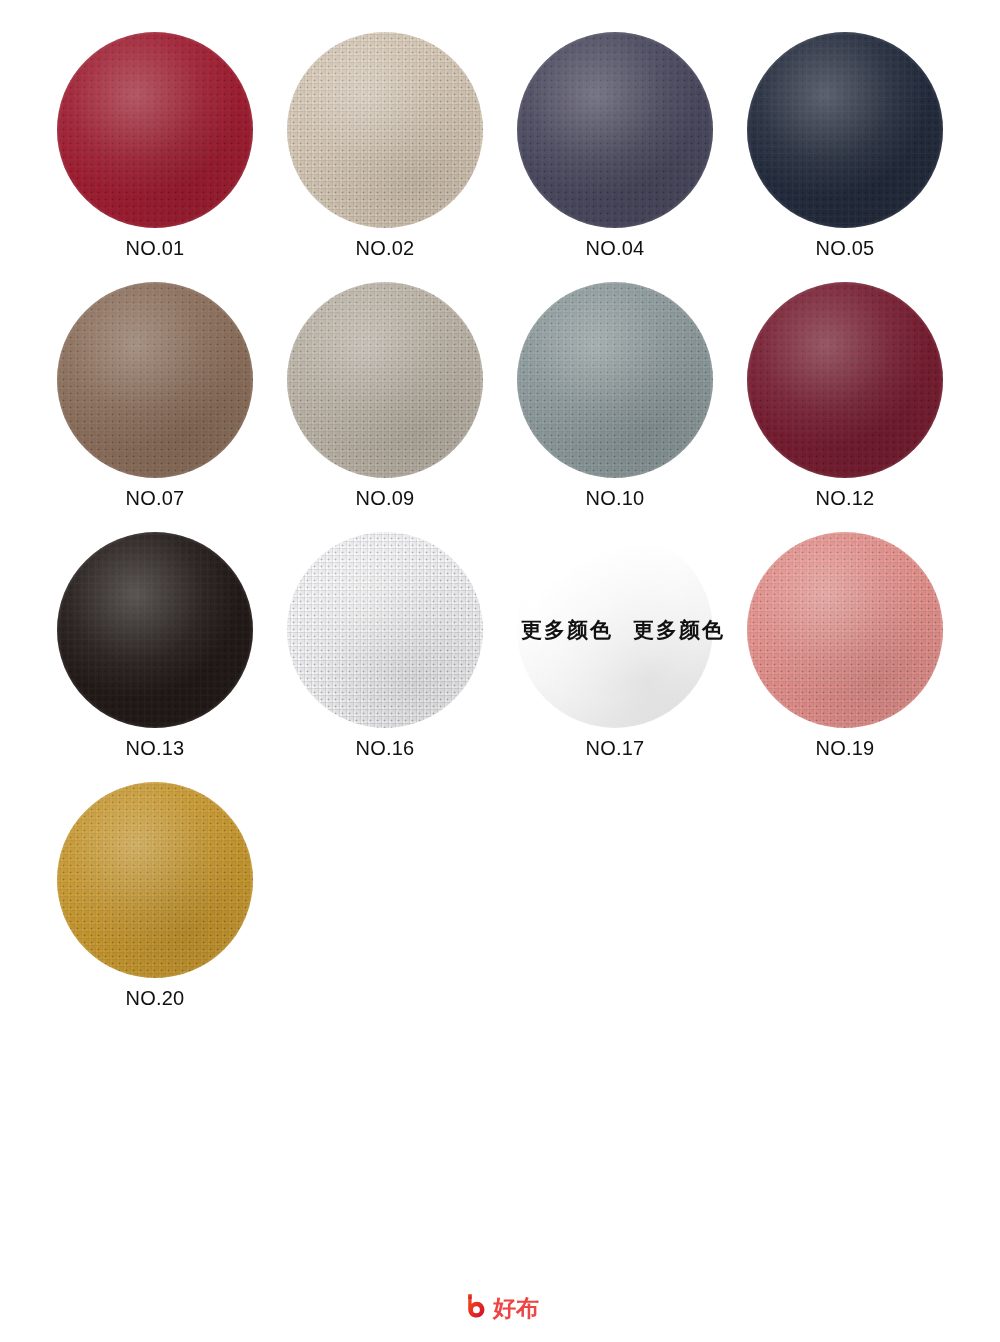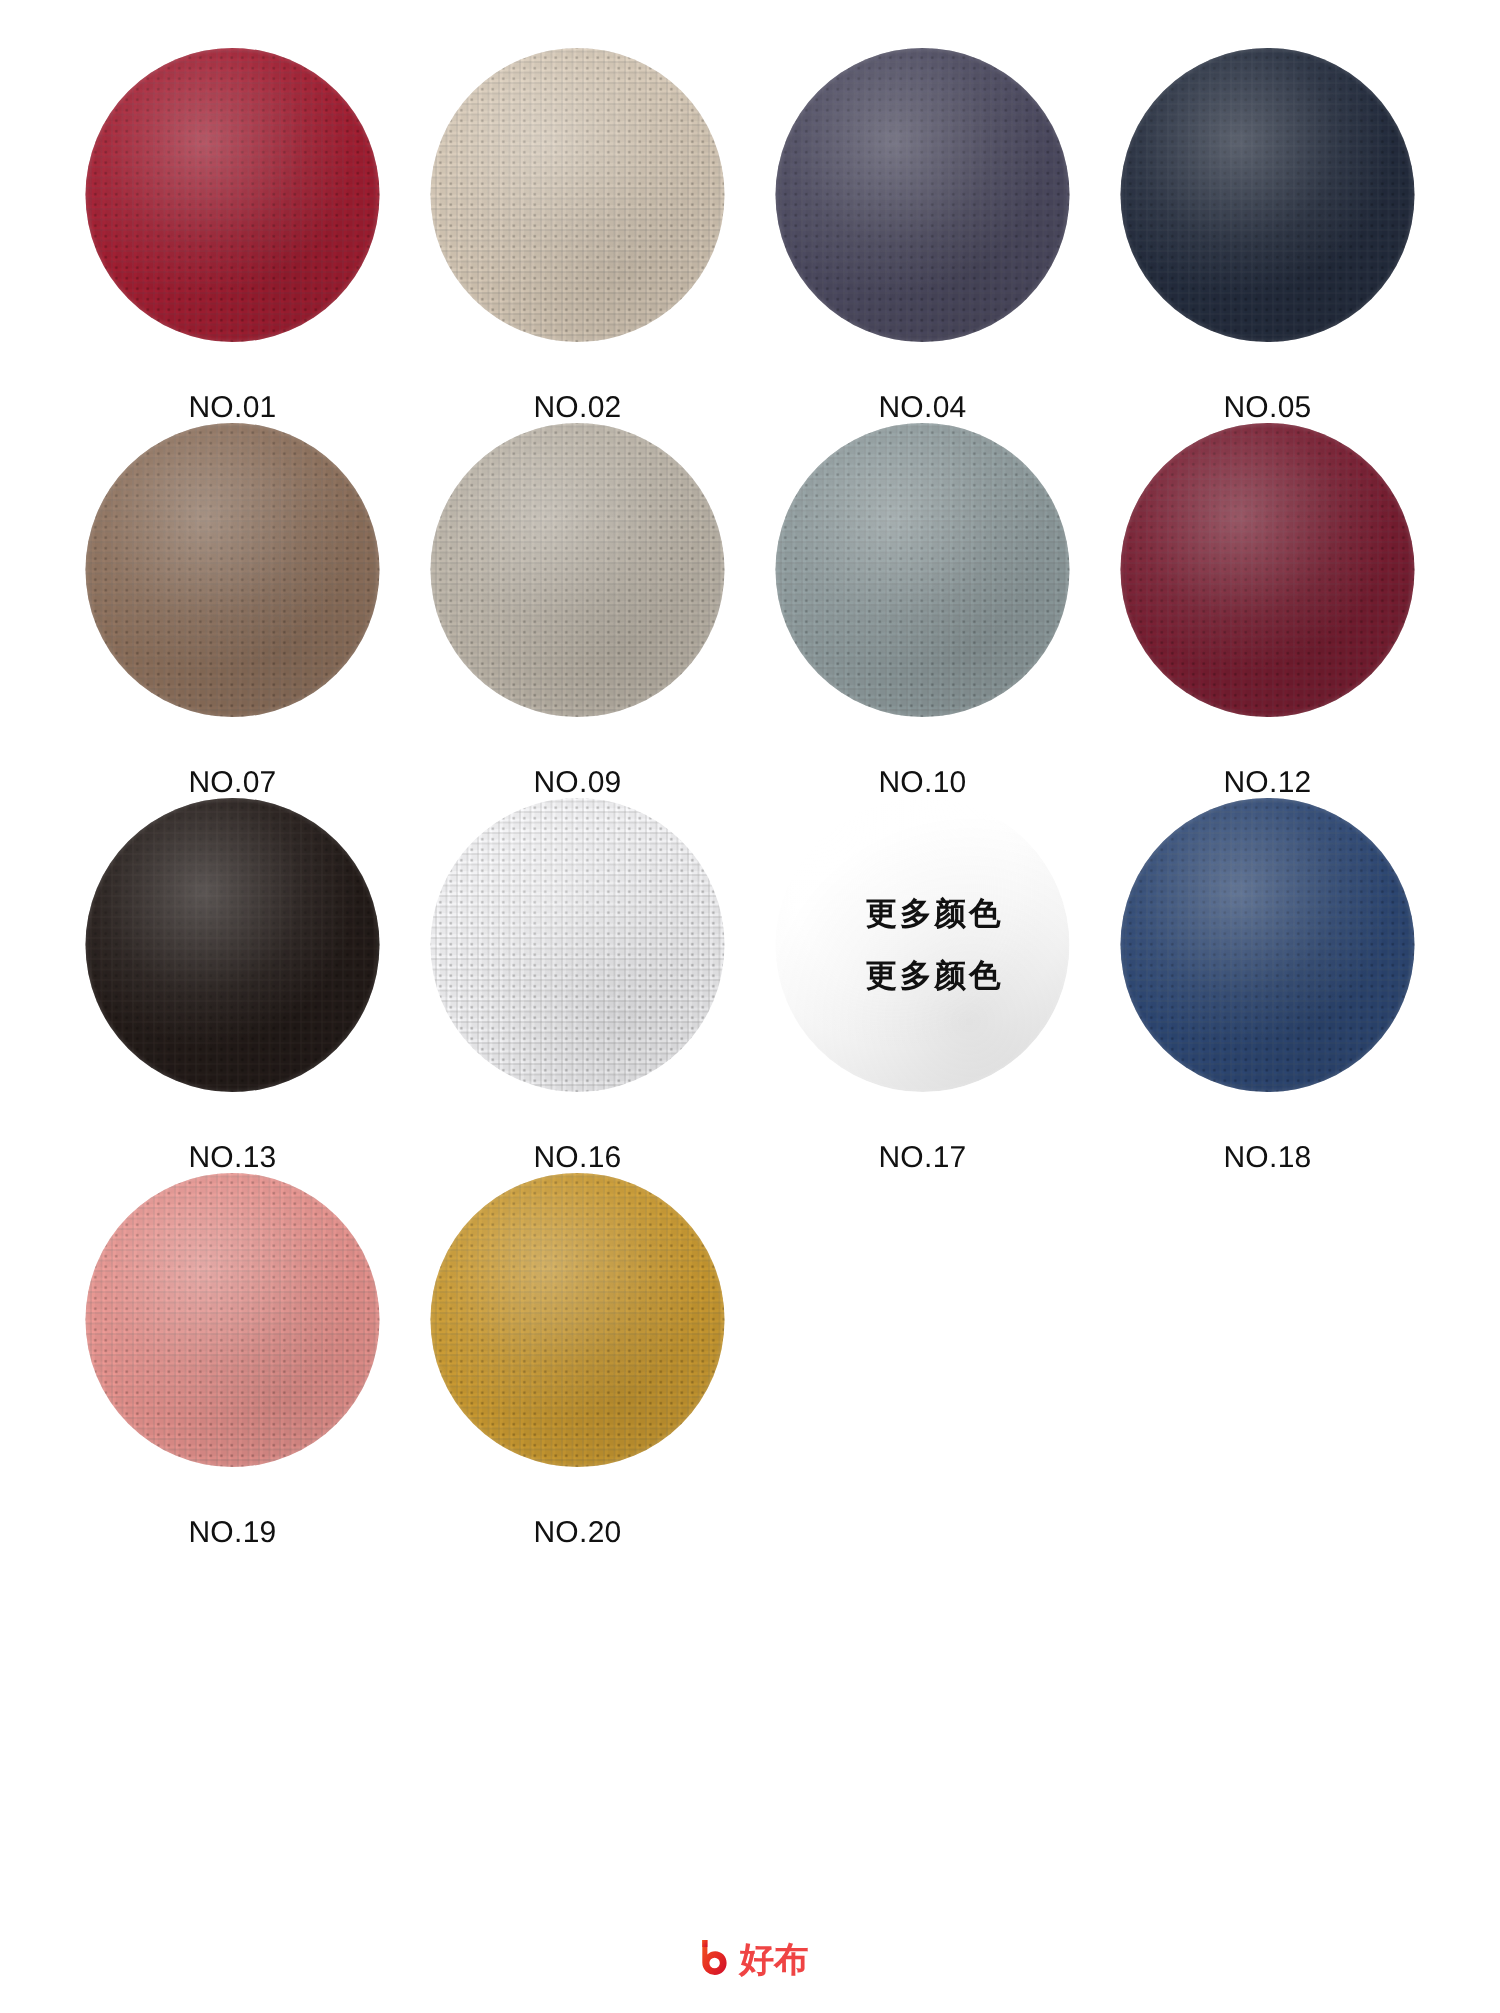--- a/index.html
+++ b/index.html
@@ -34,21 +34,21 @@
     grid-auto-rows: 250px;
     column-gap: 0px;
     row-gap: 0px;
   }
 
   .swatch-cell {
     position: relative;
     display: flex;
     flex-direction: column;
     align-items: center;
-    justify-content: space-between;
+    justify-content: flex-start;
   }
 
   .disc-wrap {
     position: relative;
     width: 196px;
     height: 196px;
     margin: 0 auto;
   }
 
   .disc {
@@ -118,21 +118,21 @@
 
   .disc.plain {
     background:
       radial-gradient(circle at 44% 30%, #ffffff 0%, #ffffff 42%, #fbfbfb 62%, #f1f1f1 82%, #e4e4e4 95%, #dcdcdc 100%);
   }
 
   .disc-note {
     position: absolute;
     inset: 0;
     display: flex;
-    flex-direction: column;
+    flex-direction: row;
     align-items: center;
     justify-content: center;
     gap: 20px;
     padding-left: 16px;
     z-index: 4;
   }
   .disc-note span {
     font-family: "DejaVu Sans", "Liberation Sans", sans-serif;
     font-size: 21px;
     font-weight: 700;
@@ -294,31 +294,20 @@
           <div class="disc plain">
             <div class="shade"></div>
             <div class="rim"></div>
           </div>
           <div class="disc-note">
             <span>更多颜色</span>
             <span>更多颜色</span>
           </div>
         </div>
         <div class="swatch-label">NO.17</div>
-      </div>
-      <div class="swatch-cell">
-        <div class="disc-wrap">
-          <div class="disc" style="background-color: rgb(47, 74, 120);">
-            <div class="weave"></div>
-            <div class="weave-hi"></div>
-            <div class="shade"></div>
-            <div class="rim"></div>
-          </div>
-        </div>
-        <div class="swatch-label">NO.18</div>
       </div>
       <div class="swatch-cell">
         <div class="disc-wrap">
           <div class="disc" style="background-color: rgb(239, 152, 147);">
             <div class="weave"></div>
             <div class="weave-hi"></div>
             <div class="shade"></div>
             <div class="rim"></div>
           </div>
         </div>

